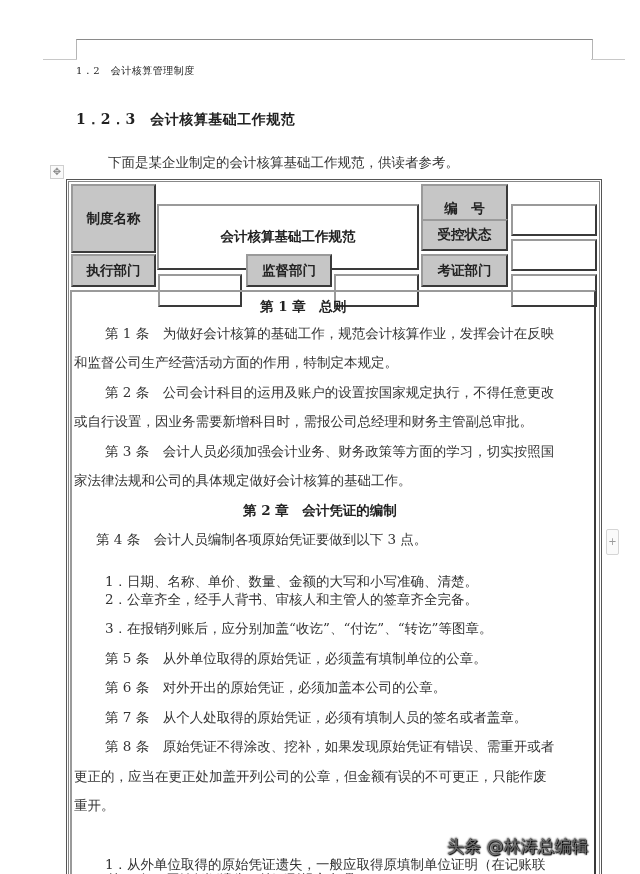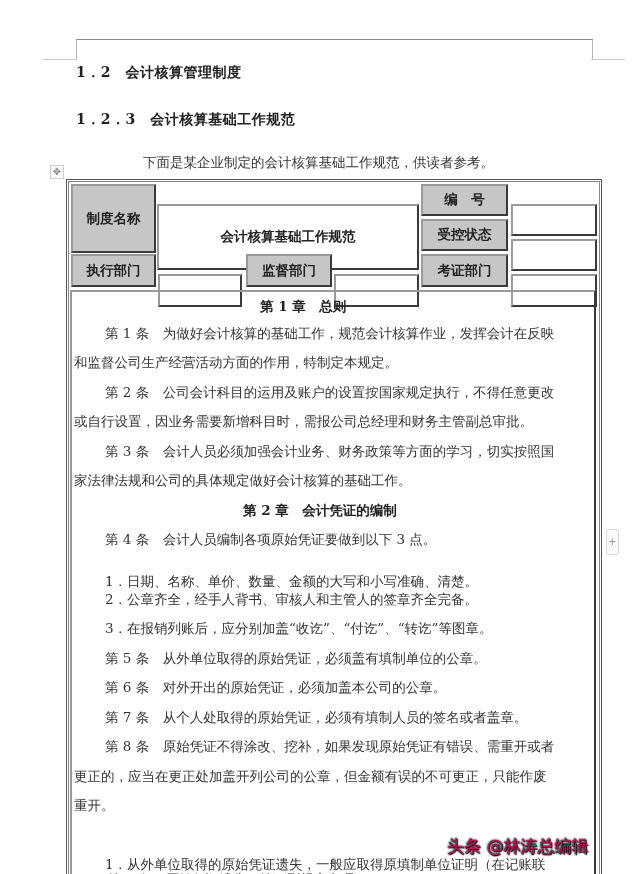--- a/index.html
+++ b/index.html
@@ -9,23 +9,23 @@
     font-family: "DejaVu Serif", "Liberation Serif", serif;
     color: #222;
   }
   .page-corner-top {
     position: absolute; left: 76px; top: 39px; width: 515px; height: 20px;
     border-top: 1px solid #8a8a8a; border-left: 1px solid #b5b5b5; border-right: 1px solid #b5b5b5;
   }
   .page-corner-left { position: absolute; left: 43px; top: 59px; width: 34px; border-top: 1px solid #c8c8c8; }
   .page-corner-right { position: absolute; left: 591px; top: 59px; width: 34px; border-top: 1px solid #c8c8c8; }
 
-  .h1 { position: absolute; left: 76px; top: 64px; font-size: 14px; font-weight: bold; letter-spacing: 0.5px; }
+  .h1 { position: absolute; left: 76px; top: 64px; font-size: 10px; font-weight: normal; letter-spacing: 0.5px; }
   .h2 { position: absolute; left: 76px; top: 111px; font-size: 14px; font-weight: bold; letter-spacing: 0.5px; }
-  .intro { position: absolute; left: 108px; top: 154px; font-size: 13.5px; color: #333; margin-left: 35px; }
+  .intro { position: absolute; left: 108px; top: 154px; font-size: 13.5px; color: #333; }
 
   .move-handle {
     position: absolute; left: 50px; top: 165px; width: 12px; height: 12px;
     border: 1px solid #cfcfcf; background: #fafafa; font-size: 10px; line-height: 12px;
     text-align: center; color: #888; font-family: "DejaVu Sans", sans-serif;
   }
 
   .outer-table {
     position: absolute; left: 66px; top: 179px; width: 534px; height: 700px;
     border: 1px solid #555; outline: 1px solid #888; outline-offset: -3px;
@@ -52,21 +52,21 @@
   }
   .line.chapter { font-weight: bold; color: #222; }
 
   .add-row-button {
     position: absolute; left: 606px; top: 529px; width: 11px; height: 24px;
     border: 1px solid #d5d5d5; border-radius: 2px; background: #fafafa;
     font-size: 10px; color: #999; text-align: center; line-height: 24px;
     font-family: "DejaVu Sans", sans-serif;
   }
   .watermark {
-    position: absolute; left: 447px; top: 835px; font-size: 17px; color: #be185d;
+    position: absolute; left: 447px; top: 835px; font-size: 17px; color: #737373;
     font-family: "DejaVu Sans", sans-serif; letter-spacing: 0px;
     text-shadow: 0 0 2px #000, 0 0 2px #000, 1px 1px 1px #000;
   }
 </style>
 </head>
 <body>
 
 <div class="page-corner-top"></div>
 <div class="page-corner-left"></div>
 <div class="page-corner-right"></div>
@@ -74,21 +74,21 @@
 <div class="h1">1．2　会计核算管理制度</div>
 <div class="h2">1．2．3　会计核算基础工作规范</div>
 <div class="intro">下面是某企业制定的会计核算基础工作规范，供读者参考。</div>
 
 <div class="move-handle">✥</div>
 
 <div class="outer-table"></div>
 
 <div class="cell gray" style="left:71px;top:184px;width:85px;height:69px;">制度名称</div>
 <div class="cell white" style="left:157px;top:184px;width:262px;height:66px;">会计核算基础工作规范</div>
-<div class="cell gray" style="left:421px;top:184px;width:87px;height:32px;">编　号</div>
+<div class="cell gray" style="left:421px;top:184px;width:87px;height:50px;">编　号</div>
 <div class="cell white" style="left:511px;top:184px;width:86px;height:32px;"></div>
 <div class="cell gray" style="left:421px;top:219px;width:87px;height:32px;">受控状态</div>
 <div class="cell white" style="left:511px;top:219px;width:86px;height:32px;"></div>
 
 <div class="cell gray" style="left:71px;top:254px;width:85px;height:33px;">执行部门</div>
 <div class="cell white" style="left:158px;top:254px;width:84px;height:33px;"></div>
 <div class="cell gray" style="left:246px;top:254px;width:86px;height:33px;">监督部门</div>
 <div class="cell white" style="left:334px;top:254px;width:85px;height:33px;"></div>
 <div class="cell gray" style="left:421px;top:254px;width:87px;height:33px;">考证部门</div>
 <div class="cell white" style="left:511px;top:254px;width:86px;height:33px;"></div>
@@ -96,21 +96,21 @@
 <div class="body-box"></div>
 
 <div class="line chapter" style="left:260px;top:298px;">第 1 章　总则</div>
 <div class="line" style="left:105px;top:325px;text-align:right;">第 1 条　为做好会计核算的基础工作，规范会计核算作业，发挥会计在反映</div>
 <div class="line" style="left:74px;top:354px;">和监督公司生产经营活动方面的作用，特制定本规定。</div>
 <div class="line" style="left:105px;top:384px;">第 2 条　公司会计科目的运用及账户的设置按国家规定执行，不得任意更改</div>
 <div class="line" style="left:74px;top:413px;">或自行设置，因业务需要新增科目时，需报公司总经理和财务主管副总审批。</div>
 <div class="line" style="left:105px;top:443px;">第 3 条　会计人员必须加强会计业务、财务政策等方面的学习，切实按照国</div>
 <div class="line" style="left:74px;top:472px;">家法律法规和公司的具体规定做好会计核算的基础工作。</div>
 <div class="line chapter" style="left:243px;top:502px;">第 2 章　会计凭证的编制</div>
-<div class="line" style="left:105px;top:531px;text-align:right;">第 4 条　会计人员编制各项原始凭证要做到以下 3 点。</div>
+<div class="line" style="left:96px;top:531px;text-align:right;">第 4 条　会计人员编制各项原始凭证要做到以下 3 点。</div>
 <div class="line" style="left:105px;top:561px;margin-top:12px;">1．日期、名称、单价、数量、金额的大写和小写准确、清楚。</div>
 <div class="line" style="left:105px;top:591px;">2．公章齐全，经手人背书、审核人和主管人的签章齐全完备。</div>
 <div class="line" style="left:105px;top:620px;">3．在报销列账后，应分别加盖“收讫”、“付讫”、“转讫”等图章。</div>
 <div class="line" style="left:105px;top:650px;">第 5 条　从外单位取得的原始凭证，必须盖有填制单位的公章。</div>
 <div class="line" style="left:105px;top:679px;">第 6 条　对外开出的原始凭证，必须加盖本公司的公章。</div>
 <div class="line" style="left:105px;top:709px;">第 7 条　从个人处取得的原始凭证，必须有填制人员的签名或者盖章。</div>
 <div class="line" style="left:105px;top:738px;">第 8 条　原始凭证不得涂改、挖补，如果发现原始凭证有错误、需重开或者</div>
 <div class="line" style="left:74px;top:768px;">更正的，应当在更正处加盖开列公司的公章，但金额有误的不可更正，只能作废</div>
 <div class="line" style="left:74px;top:797px;">重开。</div>
 <div class="line" style="left:105px;top:871px;font-style:italic;">第 9 条　原始凭证遗失，按下列规定办理。</div>

